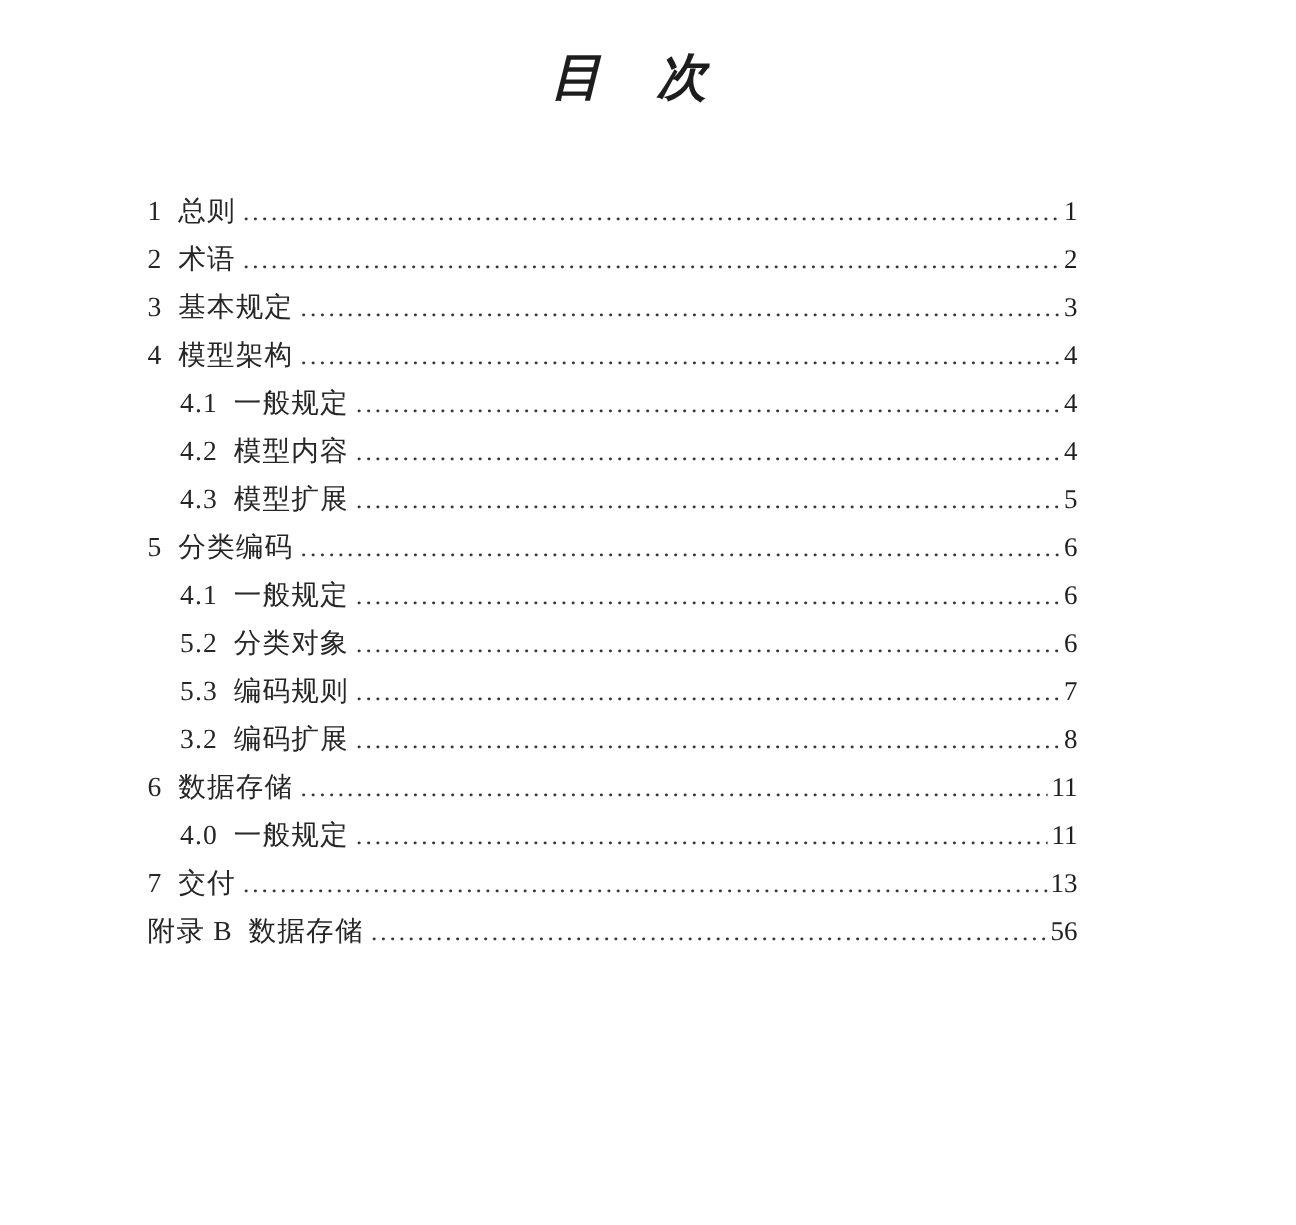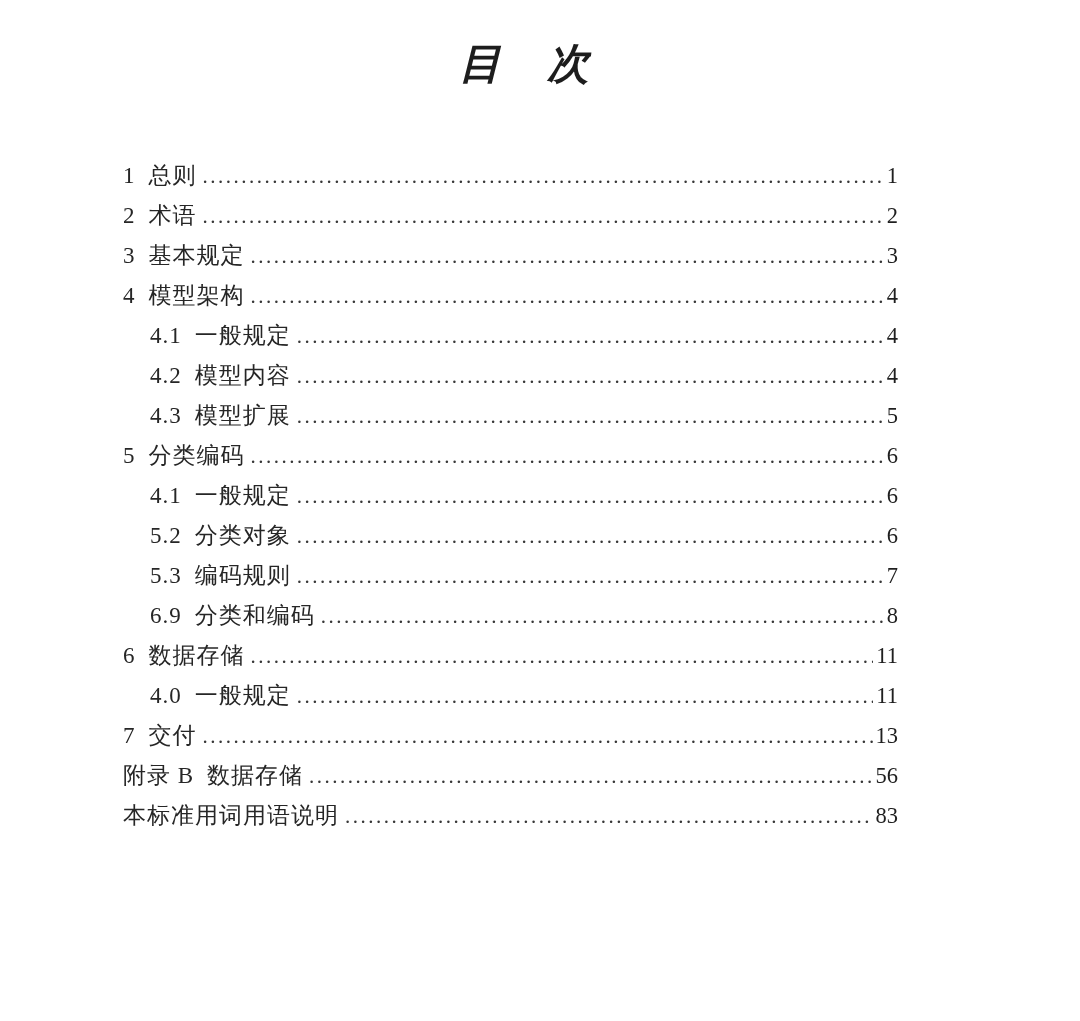--- a/index.html
+++ b/index.html
@@ -147,22 +147,22 @@
   </div>
 
   <div class="toc-row level-2">
     <span class="entry-num">5.3</span>
     <span class="entry-title">编码规则</span>
     <span class="leader"></span>
     <span class="entry-page">7</span>
   </div>
 
   <div class="toc-row level-2">
-    <span class="entry-num">6.9</span>
-    <span class="entry-title">分类和编码</span>
+    <span class="entry-num">3.2</span>
+    <span class="entry-title">编码扩展</span>
     <span class="leader"></span>
     <span class="entry-page">8</span>
   </div>
 
 
   <div class="toc-row level-1">
     <span class="entry-num">6</span>
     <span class="entry-title">数据存储</span>
     <span class="leader"></span>
     <span class="entry-page">11</span>
@@ -184,20 +184,14 @@
   </div>
 
 
   <div class="toc-row level-1">
     <span class="entry-num">附录 B</span>
     <span class="entry-title">数据存储</span>
     <span class="leader"></span>
     <span class="entry-page">56</span>
   </div>
 
-  <div class="toc-row level-1">
-    <span class="entry-num"></span>
-    <span class="entry-title">本标准用词用语说明</span>
-    <span class="leader"></span>
-    <span class="entry-page">83</span>
-  </div>
 </div>
 </div>
 
 </body></html>

